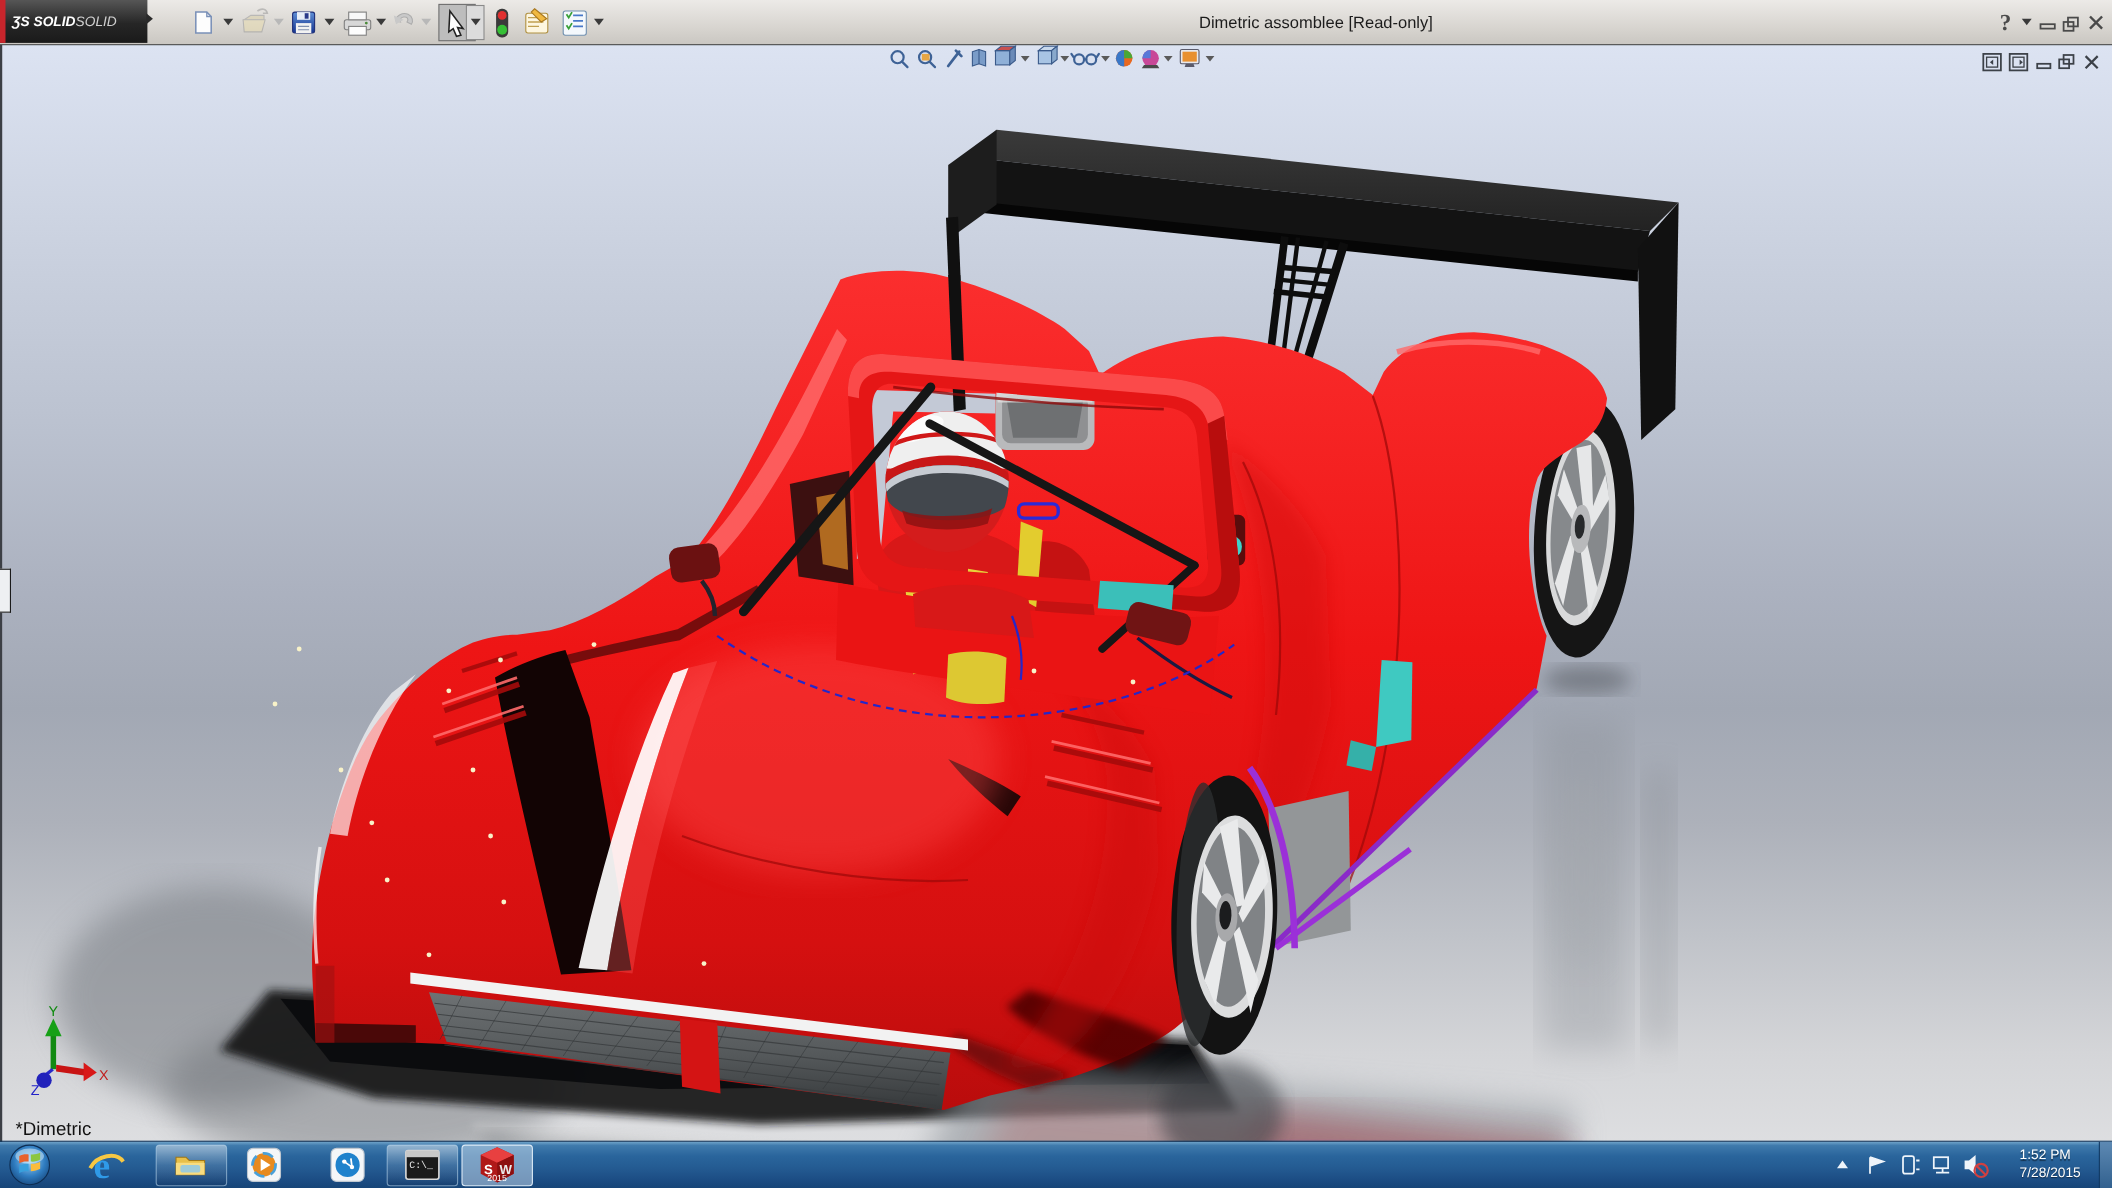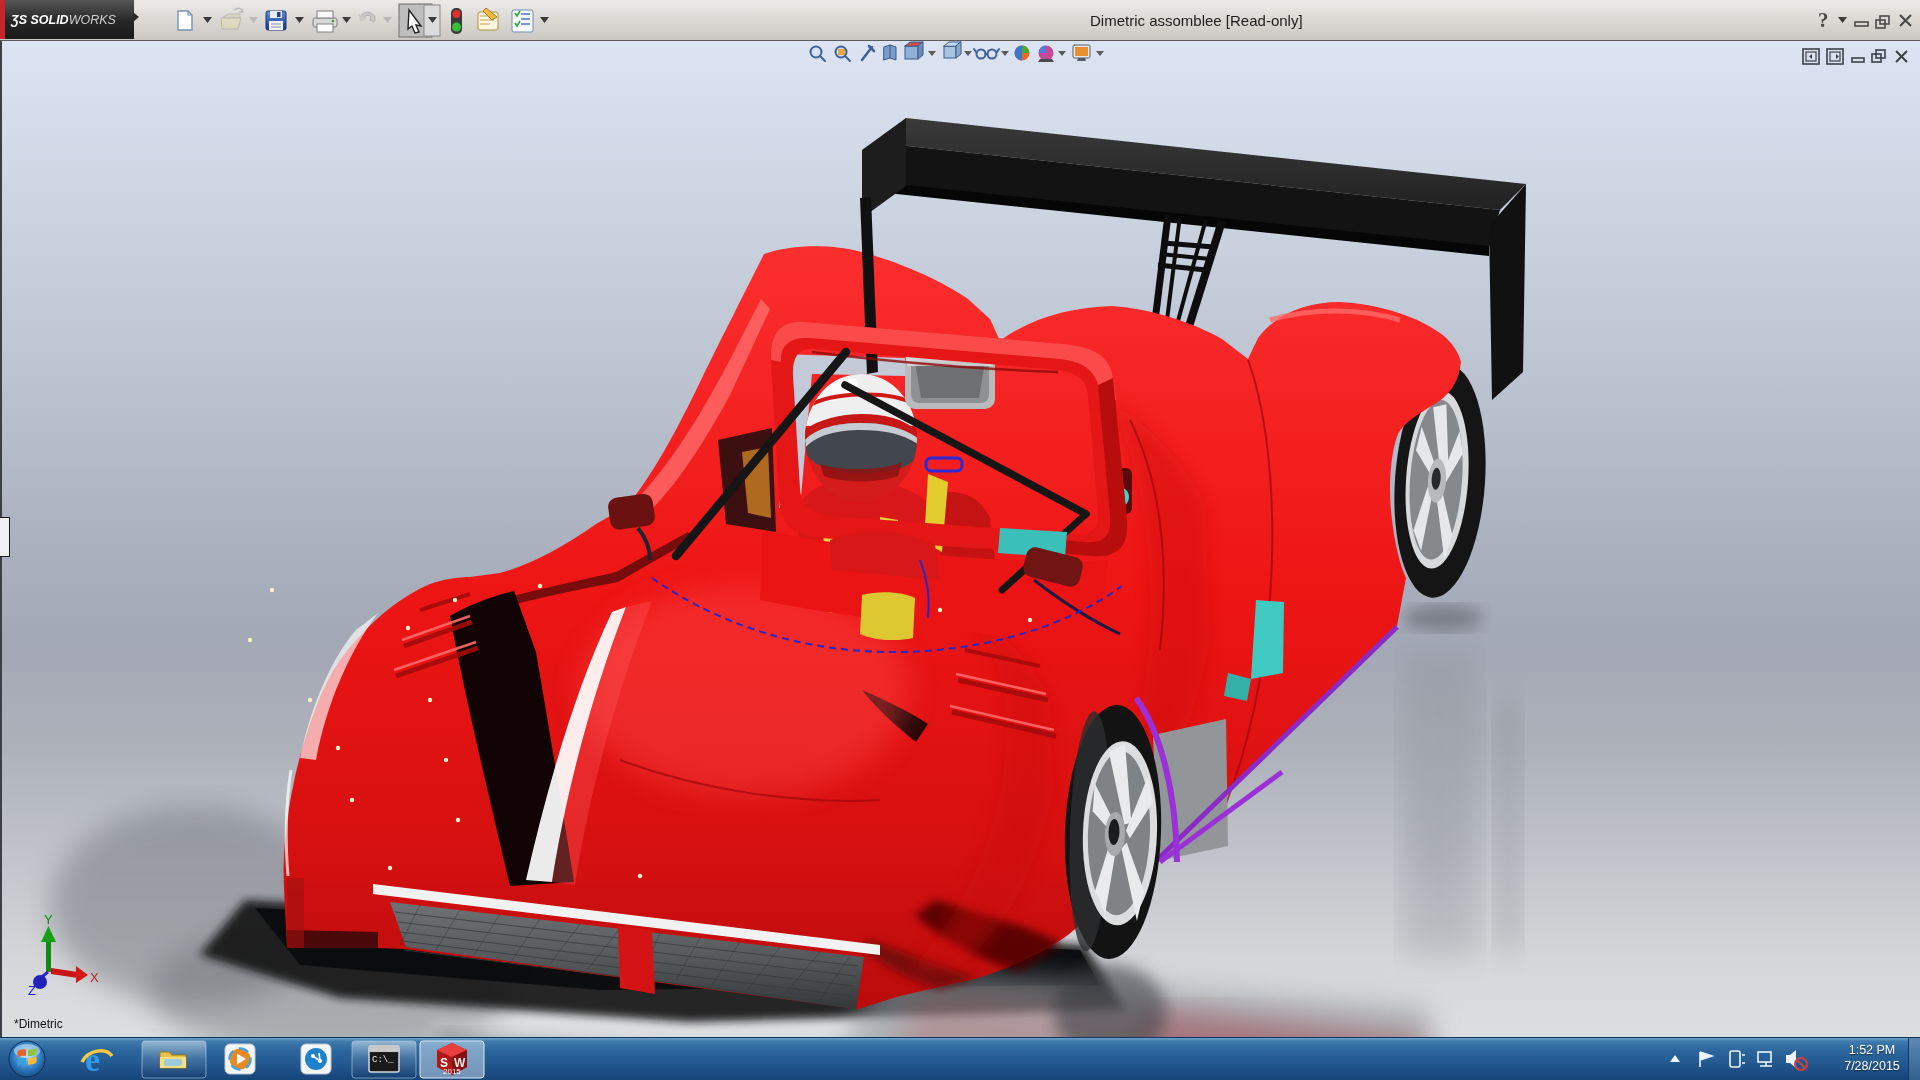--- a/index.html
+++ b/index.html
@@ -16,29 +16,29 @@
     font-weight:bold;font-style:italic;letter-spacing:0;white-space:nowrap;}
   #logo .txt .rt{font-weight:normal;color:#cfcfcf}
   #logoarrow{position:absolute;left:133px;top:12px;width:0;height:0;
     border-left:6px solid #2a2a2a;border-top:5px solid transparent;border-bottom:5px solid transparent;}
   #wintitle{position:absolute;left:1090px;top:12px;color:#1c1c1c;font-size:15px;z-index:31;}
   
   #viewport{position:absolute;left:0;top:40px;width:1920px;height:1040px;
     border-left:2px solid #3c3f45;border-top:1px solid #1c1e22;
     background:linear-gradient(180deg,#dce3f2 0%, #cdd4e2 15%, #bcc3d1 32%, #abb1bf 48%, #a2a8b4 58%, #adb1ba 68%, #c0c3c9 78%, #d4d5d8 88%, #e2e3e5 100%);}
   #carsvg{position:absolute;left:0;top:0;width:1920px;height:1080px;z-index:5;}
-  #dimetric{position:absolute;left:14px;top:1017px;color:#111;font-size:12px;z-index:8;}
+  #dimetric{position:absolute;left:14px;top:1017px;color:#111;font-size:17px;z-index:8;}
   
   #lefttab{position:absolute;left:0px;top:517px;width:9px;height:38px;background:#eef0f2;
     border:1px solid #1a1a1a;border-left:none;z-index:8;}
   
   #taskbar{position:absolute;left:0;top:1037px;width:1920px;height:43px;z-index:40;
     background:linear-gradient(#6fa3c9 0%, #3f7aac 8%, #2a659c 30%, #245b92 55%, #1c4d84 80%, #164476 100%);
     border-top:1px solid #10355c;}
-  #clock{position:absolute;left:1836px;top:4px;width:72px;text-align:center;color:#fff;
+  #clock{position:absolute;left:1836px;top:4px;width:72px;color:#fff;
     font-size:12.5px;line-height:16px;text-shadow:0 1px 1px rgba(0,0,0,.5);}
   #showdesk{position:absolute;left:1908px;top:0;width:12px;height:43px;
     background:linear-gradient(#5d89b3,#31608e);border-left:1px solid #123a63;}
 </style>
 </head>
 <body>
 <div id="stage">
   <div id="viewport"></div>
   <svg id="carsvg" viewBox="0 0 1920 1080" xmlns="http://www.w3.org/2000/svg">
   <defs>
@@ -386,21 +386,21 @@
 
   <g fill="#222">
     <polygon points="6,526 6,532 2,529"></polygon>
     <polygon points="6,535 6,541 2,538"></polygon>
     <polygon points="6,544 6,550 2,547"></polygon>
   </g>
   </svg>
   <div id="topbar">
     <div id="logo">
         <div class="red"></div>
-        <div class="txt">ƷS SOLID<span class="rt">WORKS</span></div>
+        <div class="txt">ƷS SOLID<span class="rt">SOLID</span></div>
       </div>
     <div id="logoarrow"></div>
     <div id="wintitle">Dimetric assomblee [Read-only]</div>
     <svg width="1920" height="40" style="position:absolute;left:0;top:0" xmlns="http://www.w3.org/2000/svg">
       <defs>
         <linearGradient id="flop" x1="0" y1="0" x2="0" y2="1">
           <stop offset="0" stop-color="#5f8fd6"></stop>
             <stop offset="1" stop-color="#16348f"></stop>
         </linearGradient>
       </defs>

